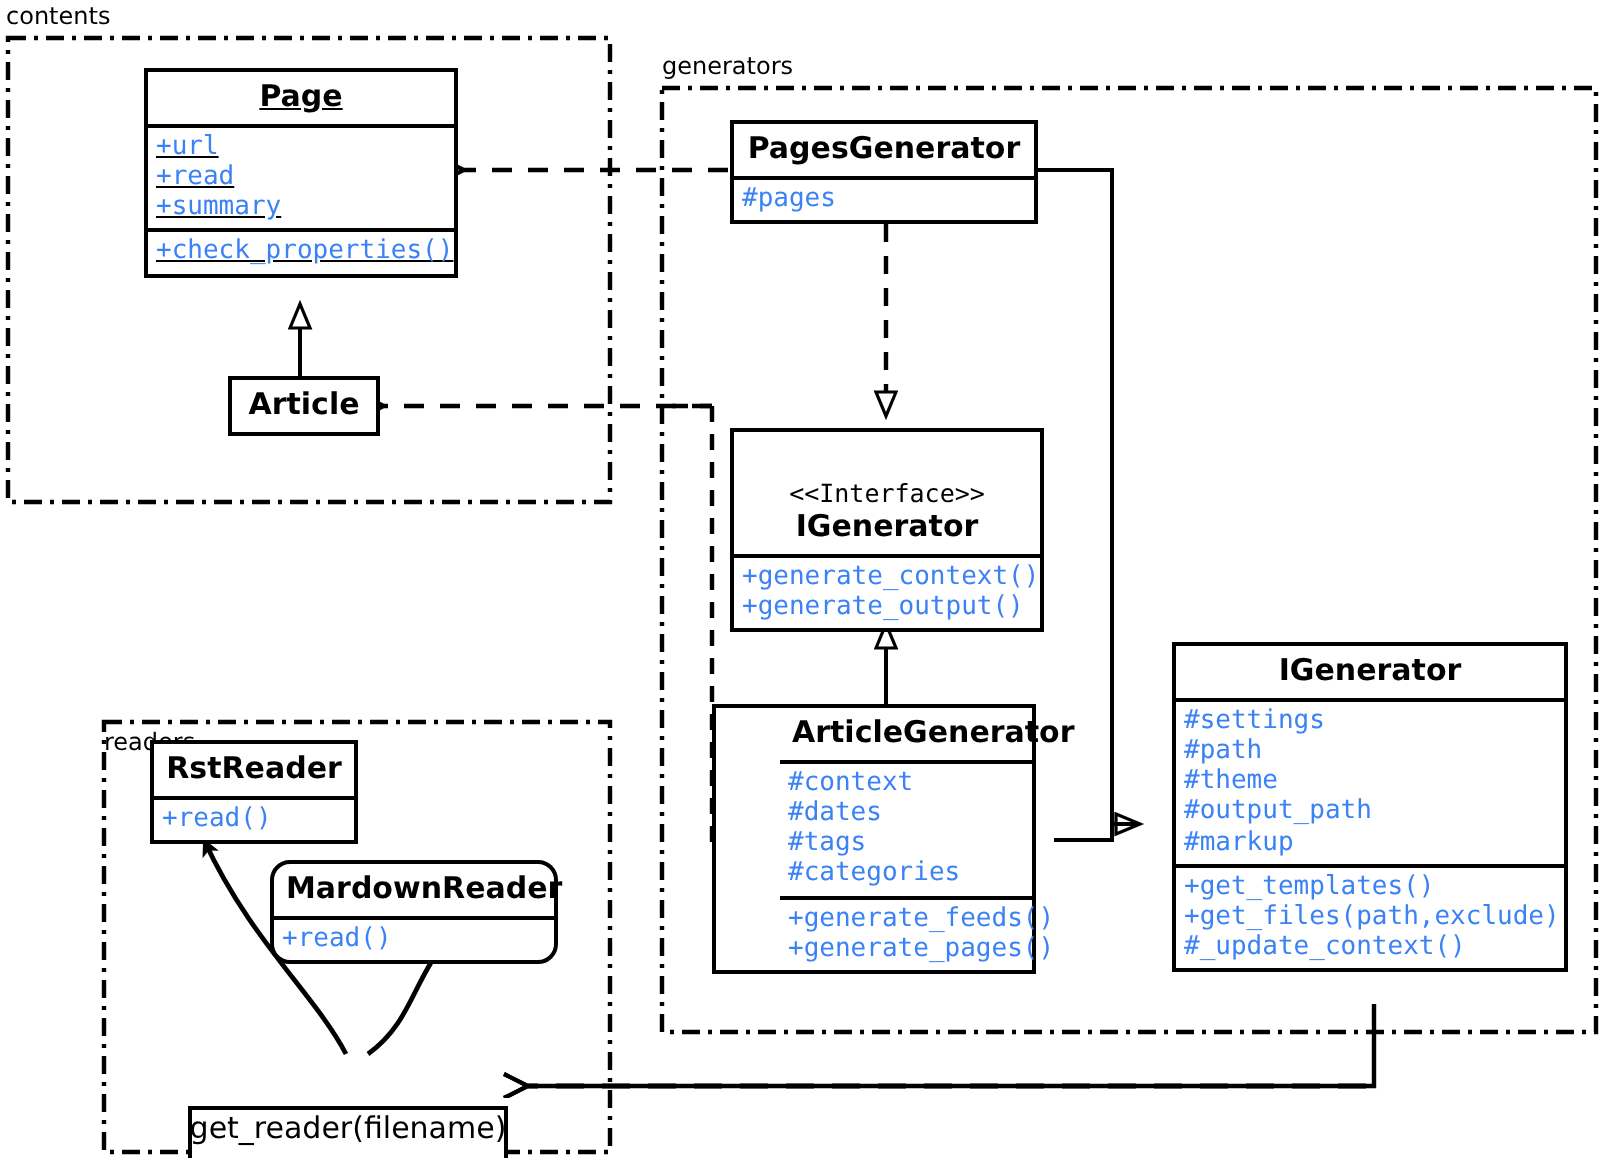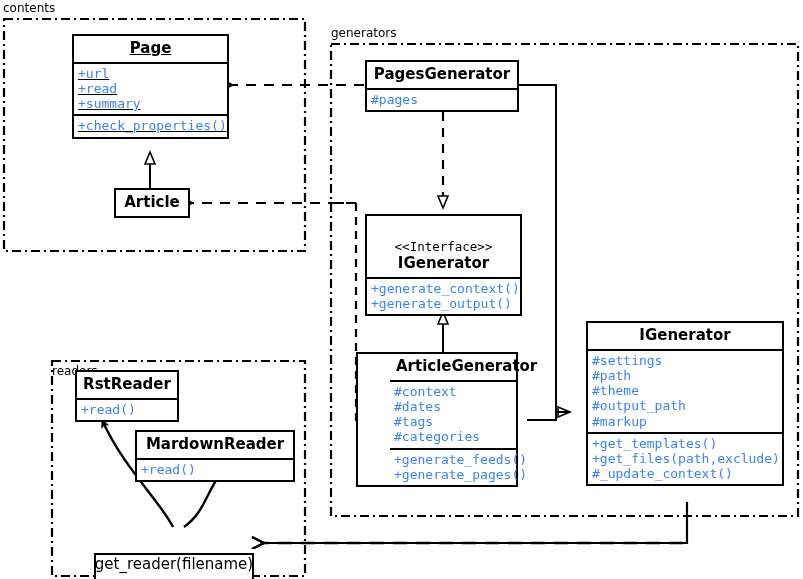--- a/index.html
+++ b/index.html
@@ -195,21 +195,21 @@
     </div>
   </div>
 
   <div class="uml" style="left:75px; top:370px; width:104px;">
     <div class="title">RstReader</div>
     <div class="sep compartment">
       <div class="member">+read()</div>
     </div>
   </div>
 
-  <div class="uml" style="left:135px; top:430px; width:160px;">
+  <div class="uml" style="left:135px; top:430px; width:144px;border-radius:10px;">
     <div class="title">MardownReader</div>
     <div class="sep compartment">
       <div class="member">+read()</div>
     </div>
   </div>
 
   <div class="plain-box" style="left:94px; top:525px; width:160px; height:36px;">
     <span>get_reader(filename)</span>
   </div>
 

